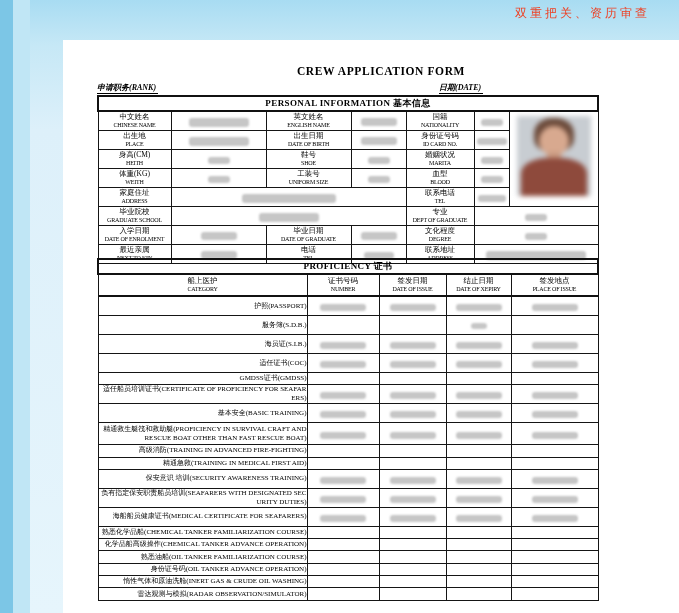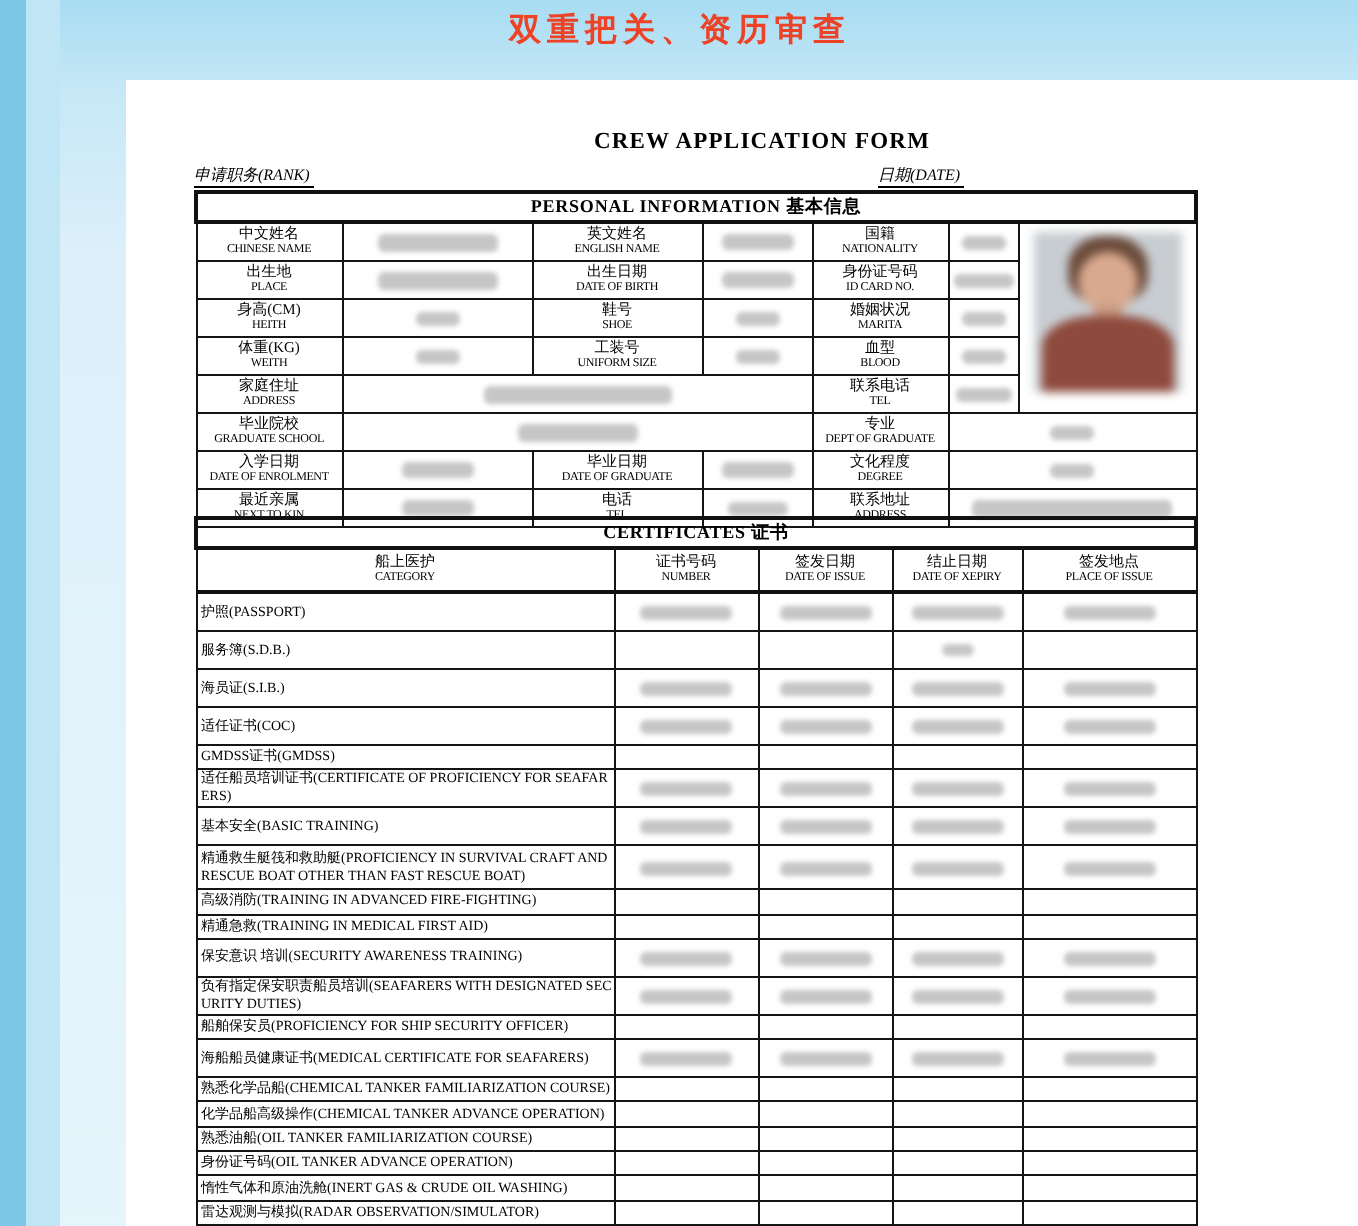--- a/index.html
+++ b/index.html
@@ -1,27 +1,27 @@
 <!DOCTYPE html>
 <html><head>
 <meta charset="utf-8">
 <style>
   html,body{margin:0;padding:0;background:#e6f5fc;}
   .screen{position:relative;width:679px;height:613px;overflow:hidden;
     background:linear-gradient(180deg,#a8dcf2 0px,#c6e8f6 45px,#ddf0fa 130px,#e6f5fc 100%);
     font-family:"Liberation Serif","DejaVu Serif",serif;color:#000;}
   .stripe-dark{position:absolute;left:0;top:0;width:13px;height:100%;background:#7cc6e6;}
   .stripe-mid{position:absolute;left:13px;top:0;width:17px;height:100%;background:#c0e6f5;}
-  .banner{position:absolute;top:5px;left:30px;width:620px;text-align:center;
-    color:#ed4226;font-weight:bold;font-size:16px;letter-spacing:3px;
+  .banner{position:absolute;top:5px;left:30px;width:620px;text-align:right;
+    color:#ed4226;font-weight:normal;font-size:12px;letter-spacing:3px;
     font-family:"Liberation Sans","DejaVu Sans",sans-serif;}
   .page{position:absolute;left:63px;top:40px;width:636px;height:573px;background:#ffffff;}
   .form-title{position:absolute;top:25px;left:0;width:100%;text-align:center;
     font-weight:bold;font-size:11.5px;letter-spacing:.6px;}
-  .topline{position:absolute;top:42px;font-weight:normal;font-style:italic;font-size:8px;
+  .topline{position:absolute;top:42px;font-weight:bold;font-style:italic;font-size:8px;
     border-bottom:1px solid #000;padding:0 2px 0 0;}
   .rank{left:34px;}
   .date{left:376px;}
   table{border-collapse:collapse;table-layout:fixed;}
   td{border:1px solid #151515;padding:0;text-align:center;vertical-align:middle;overflow:hidden;}
   .ptable{position:absolute;left:34px;top:55px;width:500px;}
   .ptable td{height:17px;}
   .sechead{font-weight:bold;font-size:9px;height:12px !important;letter-spacing:.4px;border:2px solid #111;}
   .zh{font-size:7.5px;line-height:8.5px;display:block;}
   .en{font-size:6px;line-height:7px;display:block;letter-spacing:-.2px;}
@@ -34,21 +34,21 @@
   .photo{position:relative;width:74px;height:80px;margin:4px auto 0;background:#c8cdd2;overflow:hidden;filter:blur(2.5px);}
   .photo .hair{position:absolute;left:17px;top:2px;width:40px;height:34px;border-radius:45% 45% 40% 40%;background:#6b4a3a;}
   .photo .face{position:absolute;left:22px;top:10px;width:30px;height:30px;border-radius:50%;background:#d8a98f;}
   .photo .neck{position:absolute;left:30px;top:36px;width:14px;height:10px;background:#c99b82;}
   .photo .body{position:absolute;left:4px;top:42px;width:66px;height:38px;border-radius:40% 40% 0 0;background:#8e4a3c;}
   .ctable{position:absolute;left:34px;top:218px;width:500px;}
   .ctable .title-row td{font-weight:bold;font-size:9px;height:11px;letter-spacing:.4px;border:2px solid #111;}
   .ctable .header-row td{height:20px;border-bottom:2px solid #111;}
   .ctable td{height:11.3px;}
   .ctable tr.tall td{height:21px;}
-  .cname{text-align:left;font-size:7px;line-height:9px;padding-left:2px !important;
+  .cname{text-align:right;font-size:7px;line-height:9px;padding-left:2px !important;
     white-space:normal;word-break:break-all;}
   .cxs{width:16px;height:6px;}
   .cmd{width:46px;height:7px;}
 </style>
 </head>
 <body>
 
 <div class="screen">
   <div class="stripe-dark"></div>
   <div class="stripe-mid"></div>
@@ -213,21 +213,21 @@
     <table class="ctable">
       <colgroup>
         <col style="width:209px">
           <col style="width:72px">
           <col style="width:67px">
         <col style="width:65px">
           <col style="width:87px">
       </colgroup>
       <tbody>
           <tr class="title-row">
-            <td colspan="5">CERTIFICATES 证书</td>
+            <td colspan="5">PROFICIENCY 证书</td>
           </tr>
       <tr class="header-row">
         <td>
               <span class="zh">船上医护</span>
               <span class="en">CATEGORY</span>
             </td>
         <td>
               <span class="zh">证书号码</span>
               <span class="en">NUMBER</span>
             </td>
@@ -322,27 +322,20 @@
             <td><span class="redact cmd"></span></td>
             <td><span class="redact cmd"></span></td>
             <td><span class="redact cmd"></span></td>
           </tr>
           <tr>
             <td class="cname">负有指定保安职责船员培训(SEAFARERS WITH DESIGNATED SECURITY DUTIES)</td>
             <td><span class="redact cmd"></span></td>
             <td><span class="redact cmd"></span></td>
             <td><span class="redact cmd"></span></td>
             <td><span class="redact cmd"></span></td>
-          </tr>
-          <tr>
-            <td class="cname">船舶保安员(PROFICIENCY FOR SHIP SECURITY OFFICER)</td>
-            <td></td>
-            <td></td>
-            <td></td>
-            <td></td>
           </tr>
           <tr>
             <td class="cname">海船船员健康证书(MEDICAL CERTIFICATE FOR SEAFARERS)</td>
             <td><span class="redact cmd"></span></td>
             <td><span class="redact cmd"></span></td>
             <td><span class="redact cmd"></span></td>
             <td><span class="redact cmd"></span></td>
           </tr>
           <tr>
             <td class="cname">熟悉化学品船(CHEMICAL TANKER FAMILIARIZATION COURSE)</td>

